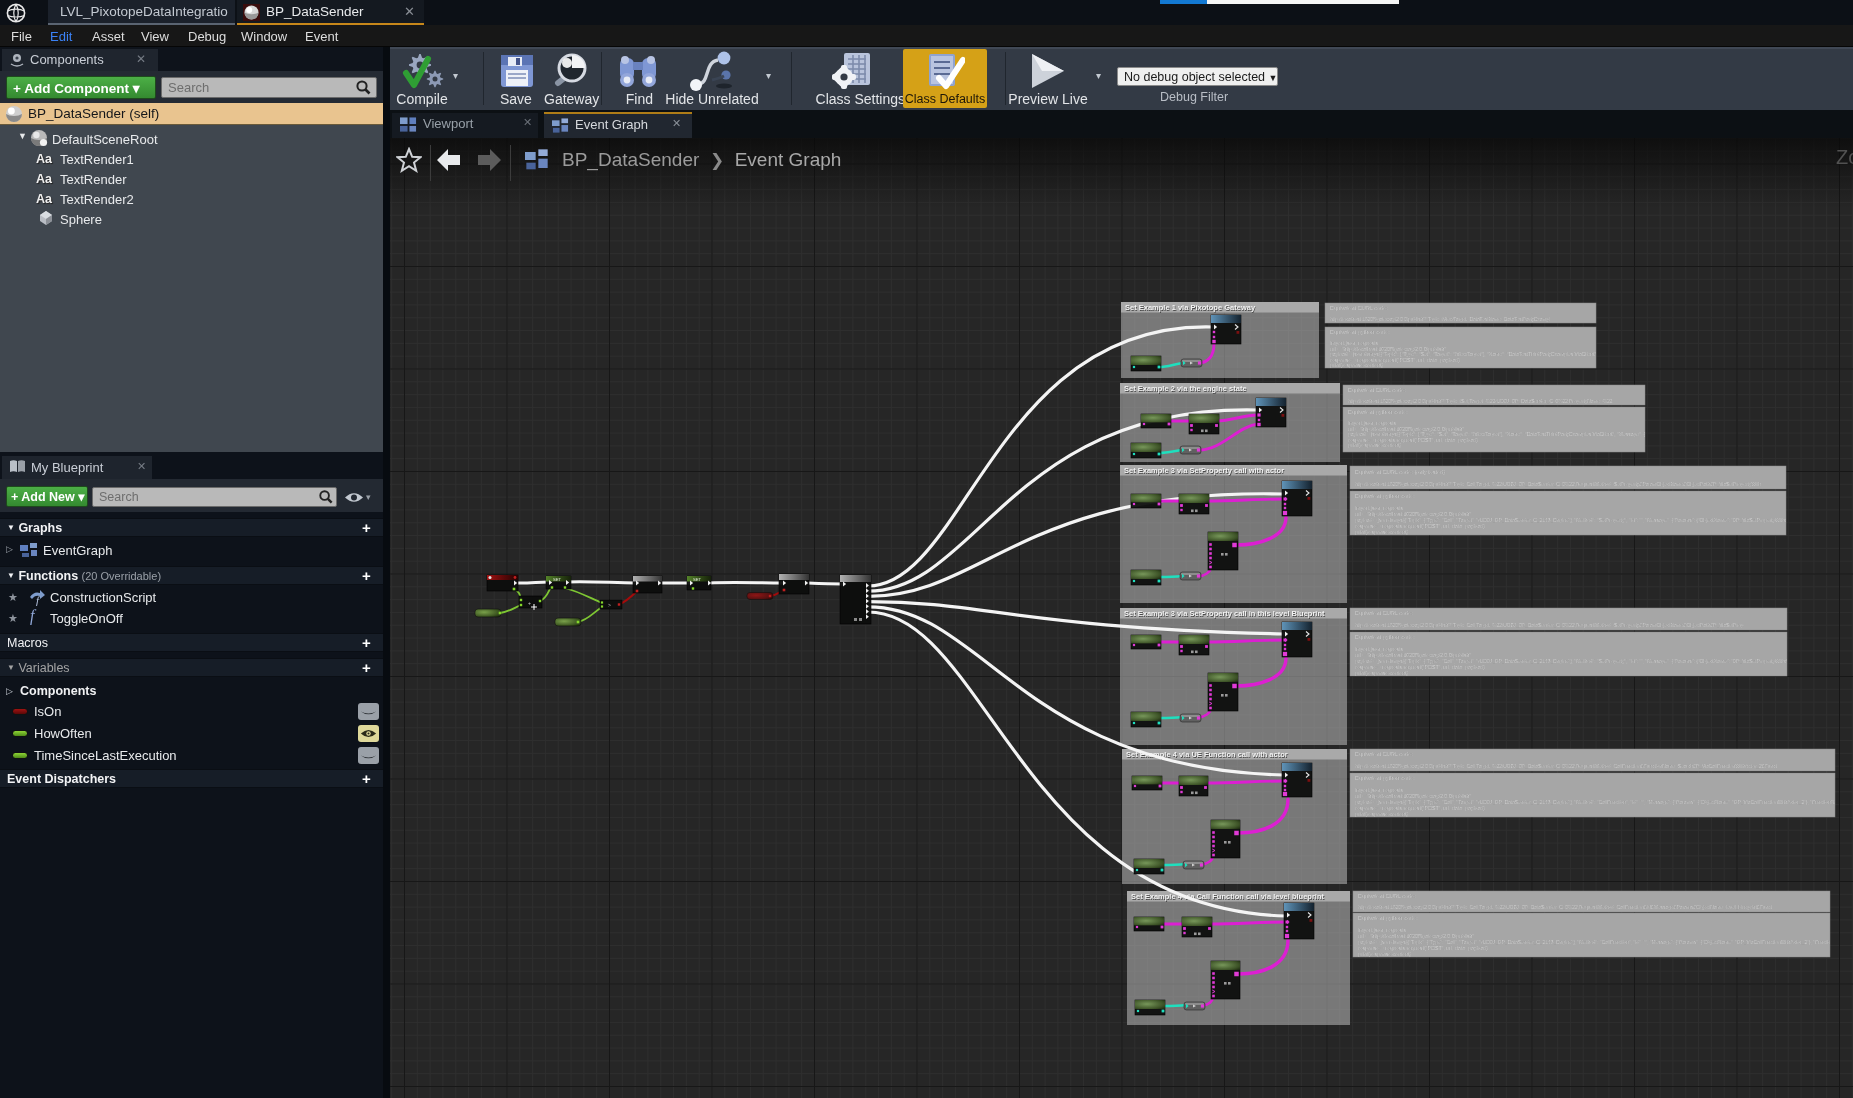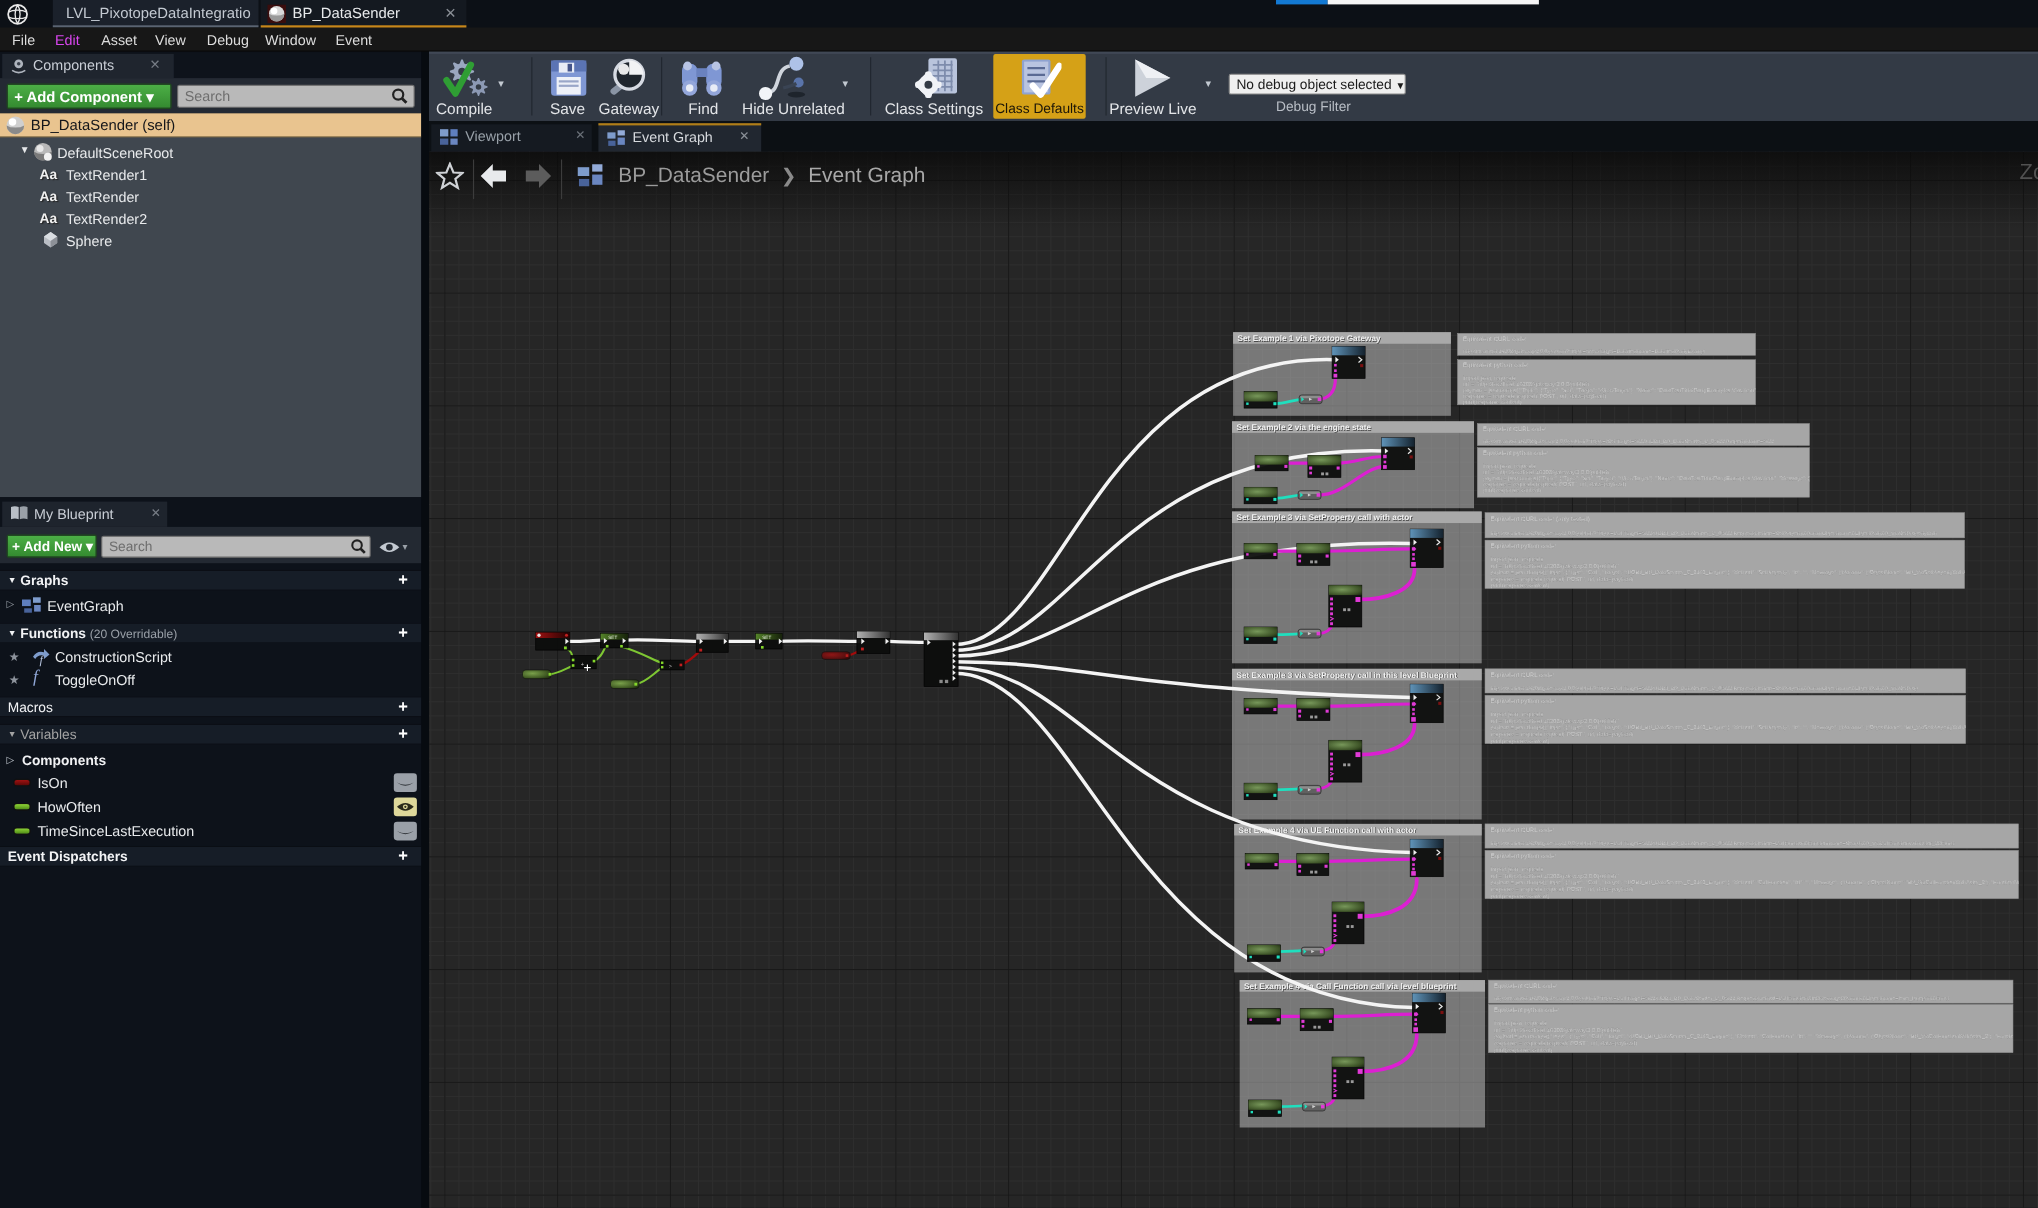--- a/index.html
+++ b/index.html
@@ -23,21 +23,21 @@
       <circle cx="6.2" cy="6" r="3" fill="#ffffff"></circle>
       <path d="M1.5 8.5 a7 7 0 0 0 14 0 a9 4.5 0 0 1 -14 0" fill="#8a8a8a" opacity=".8"></path>
     </svg>
 <div class="abs" style="left:266px;top:4px;width:140px;height:17px;color:#e8eaec;font-size:13.5px">BP_DataSender</div>
 <div class="abs" style="left:404px;top:4px;width:16px;height:16px;color:#8a8f96;font-size:13px">✕</div>
 <div class="abs" style="left:237px;top:23px;width:187px;height:3px;background:#c7871a"></div>
 <div class="abs" style="left:1160px;top:0;width:47px;height:4px;background:#1379d3"></div>
 <div class="abs" style="left:1207px;top:0;width:192px;height:4px;background:#f5f5f5"></div>
 <div class="abs" style="left:0;top:25px;width:1853px;height:22px;background:#171717;border-bottom:1px solid #060606"></div>
 <div class="abs" style="left:11px;top:29px;height:16px;color:#dddddd;font-size:13px">File</div>
-<div class="abs" style="left:50px;top:29px;height:16px;color:#d946ef;font-size:13px">Edit</div>
+<div class="abs" style="left:50px;top:29px;height:16px;color:#3b82f6;font-size:13px">Edit</div>
 <div class="abs" style="left:92px;top:29px;height:16px;color:#dddddd;font-size:13px">Asset</div>
 <div class="abs" style="left:141px;top:29px;height:16px;color:#dddddd;font-size:13px">View</div>
 <div class="abs" style="left:188px;top:29px;height:16px;color:#dddddd;font-size:13px">Debug</div>
 <div class="abs" style="left:241px;top:29px;height:16px;color:#dddddd;font-size:13px">Window</div>
 <div class="abs" style="left:305px;top:29px;height:16px;color:#dddddd;font-size:13px">Event</div>
 <div class="abs" style="left:0;top:47px;width:383px;height:1051px;background:#0e131b"></div>
 <div class="abs" style="left:0;top:48px;width:383px;height:23px;background:#0e131b"></div>
 <div class="abs" style="left:2px;top:49px;width:156px;height:22px;background:#1f252e"></div>
 <svg class="abs" style="left:9px;top:52px" width="16" height="16" viewBox="0 0 16 16">
       <circle cx="8" cy="6" r="4" fill="#aeb4bd"></circle>
@@ -203,21 +203,21 @@
     </svg>
 <div class="abs" style="left:621px;top:91px;width:32px;height:16px;color:#e3e5e8;font-size:14px;text-align:right">Find</div>
 <svg class="abs" style="left:688px;top:50px" width="50" height="44" viewBox="0 0 50 44">
       <path d="M10 34 C22 34 16 12 30 10" fill="none" stroke="#cfd4dc" stroke-width="3.4"></path>
       <circle cx="8" cy="35" r="6" fill="#f2f4f8"></circle>
       <circle cx="36" cy="8" r="6.4" fill="#aec2e8"></circle>
       <circle cx="38" cy="25" r="4.6" fill="#5a74aa"></circle>
       <path d="M24 30 q8 -2 12 -4" stroke="#3a4454" stroke-width="3" fill="none"></path>
       <ellipse cx="36" cy="36" rx="8" ry="2.6" fill="#1e242c"></ellipse>
     </svg>
-<div class="abs" style="left:656px;top:91px;width:112px;height:16px;color:#e3e5e8;font-size:14px;text-align:right">Hide Unrelated</div>
+<div class="abs" style="left:656px;top:91px;width:112px;height:16px;color:#e3e5e8;font-size:14px;text-align:center">Hide Unrelated</div>
 <div class="abs" style="left:766px;top:70px;width:12px;height:10px;color:#c3c9d1;font-size:10px">▾</div>
 <div class="abs" style="left:791px;top:52px;width:1px;height:53px;background:#20262e"></div>
 <svg class="abs" style="left:830px;top:51px" width="42" height="42" viewBox="0 0 42 42">
       <rect x="14" y="2" width="26" height="32" rx="2" fill="#b9c4dc"></rect>
       <g stroke="#7e8cac" stroke-width="1.6">
         <line x1="18" y1="8" x2="36" y2="8"></line>
         <line x1="18" y1="13" x2="36" y2="13"></line>
         <line x1="18" y1="18" x2="36" y2="18"></line>
         <line x1="18" y1="23" x2="36" y2="23"></line>
         <line x1="18" y1="28" x2="36" y2="28"></line>
@@ -227,21 +227,21 @@
       </g>
       <g fill="#f0f2f6">
         <circle cx="14" cy="26" r="9"></circle>
         <rect x="11" y="14" width="6" height="24" rx="2"></rect>
         <rect x="2" y="23" width="24" height="6" rx="2"></rect>
         <rect x="5" y="17" width="6" height="18" rx="2" transform="rotate(45 14 26)"></rect>
         <rect x="5" y="17" width="6" height="18" rx="2" transform="rotate(-45 14 26)"></rect>
       </g>
       <circle cx="14" cy="26" r="3.6" fill="#333a45"></circle>
     </svg>
-<div class="abs" style="left:793px;top:91px;width:112px;height:16px;color:#e3e5e8;font-size:14px;text-align:center">Class Settings</div>
+<div class="abs" style="left:793px;top:91px;width:112px;height:16px;color:#e3e5e8;font-size:14px;text-align:right">Class Settings</div>
 <div class="abs" style="left:903px;top:49px;width:84px;height:59px;background:#d5a117;border-radius:2px"></div>
 <svg class="abs" style="left:925px;top:52px" width="40" height="40" viewBox="0 0 40 40">
       <rect x="4" y="2" width="26" height="32" rx="2" fill="#8fa3d0"></rect>
       <rect x="6" y="4" width="22" height="28" fill="#b9c4e0"></rect>
       <g stroke="#5a6a94" stroke-width="2">
         <line x1="9" y1="10" x2="25" y2="10"></line>
         <line x1="9" y1="16" x2="25" y2="16"></line>
         <line x1="9" y1="22" x2="25" y2="22"></line>
       </g>
       <path d="M14 26 L21 34 L38 8" fill="none" stroke="#ffffff" stroke-width="6" stroke-linecap="round" stroke-linejoin="round"></path>

